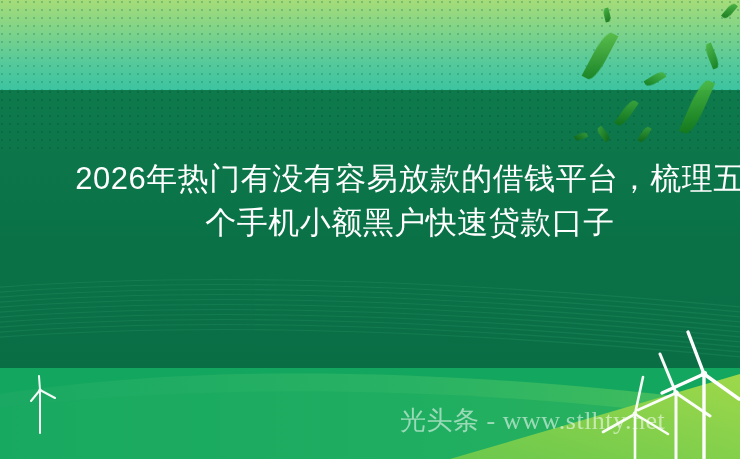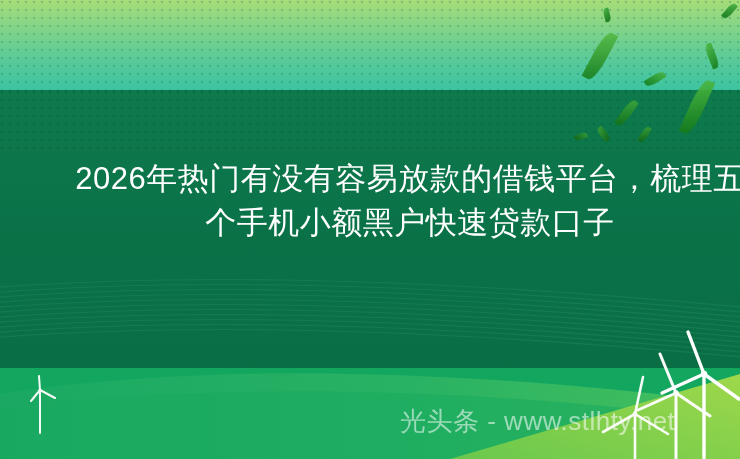--- a/index.html
+++ b/index.html
@@ -121,21 +121,21 @@
   }
 
   
   .watermark {
     position:absolute;
     left:400px; top:406px;
     font-size:26px;
     line-height:30px;
     color:rgba(255,255,255,0.55);
     letter-spacing:0.5px;
-    font-family:Liberation Sans, sans-serif;
+    font-family:Liberation Serif, serif;
     white-space:nowrap;
   }
 </style>
 </head>
 <body>
 
 <div id="banner">
 
   <div class="band-top">
     <div class="band-top-dots"></div>

